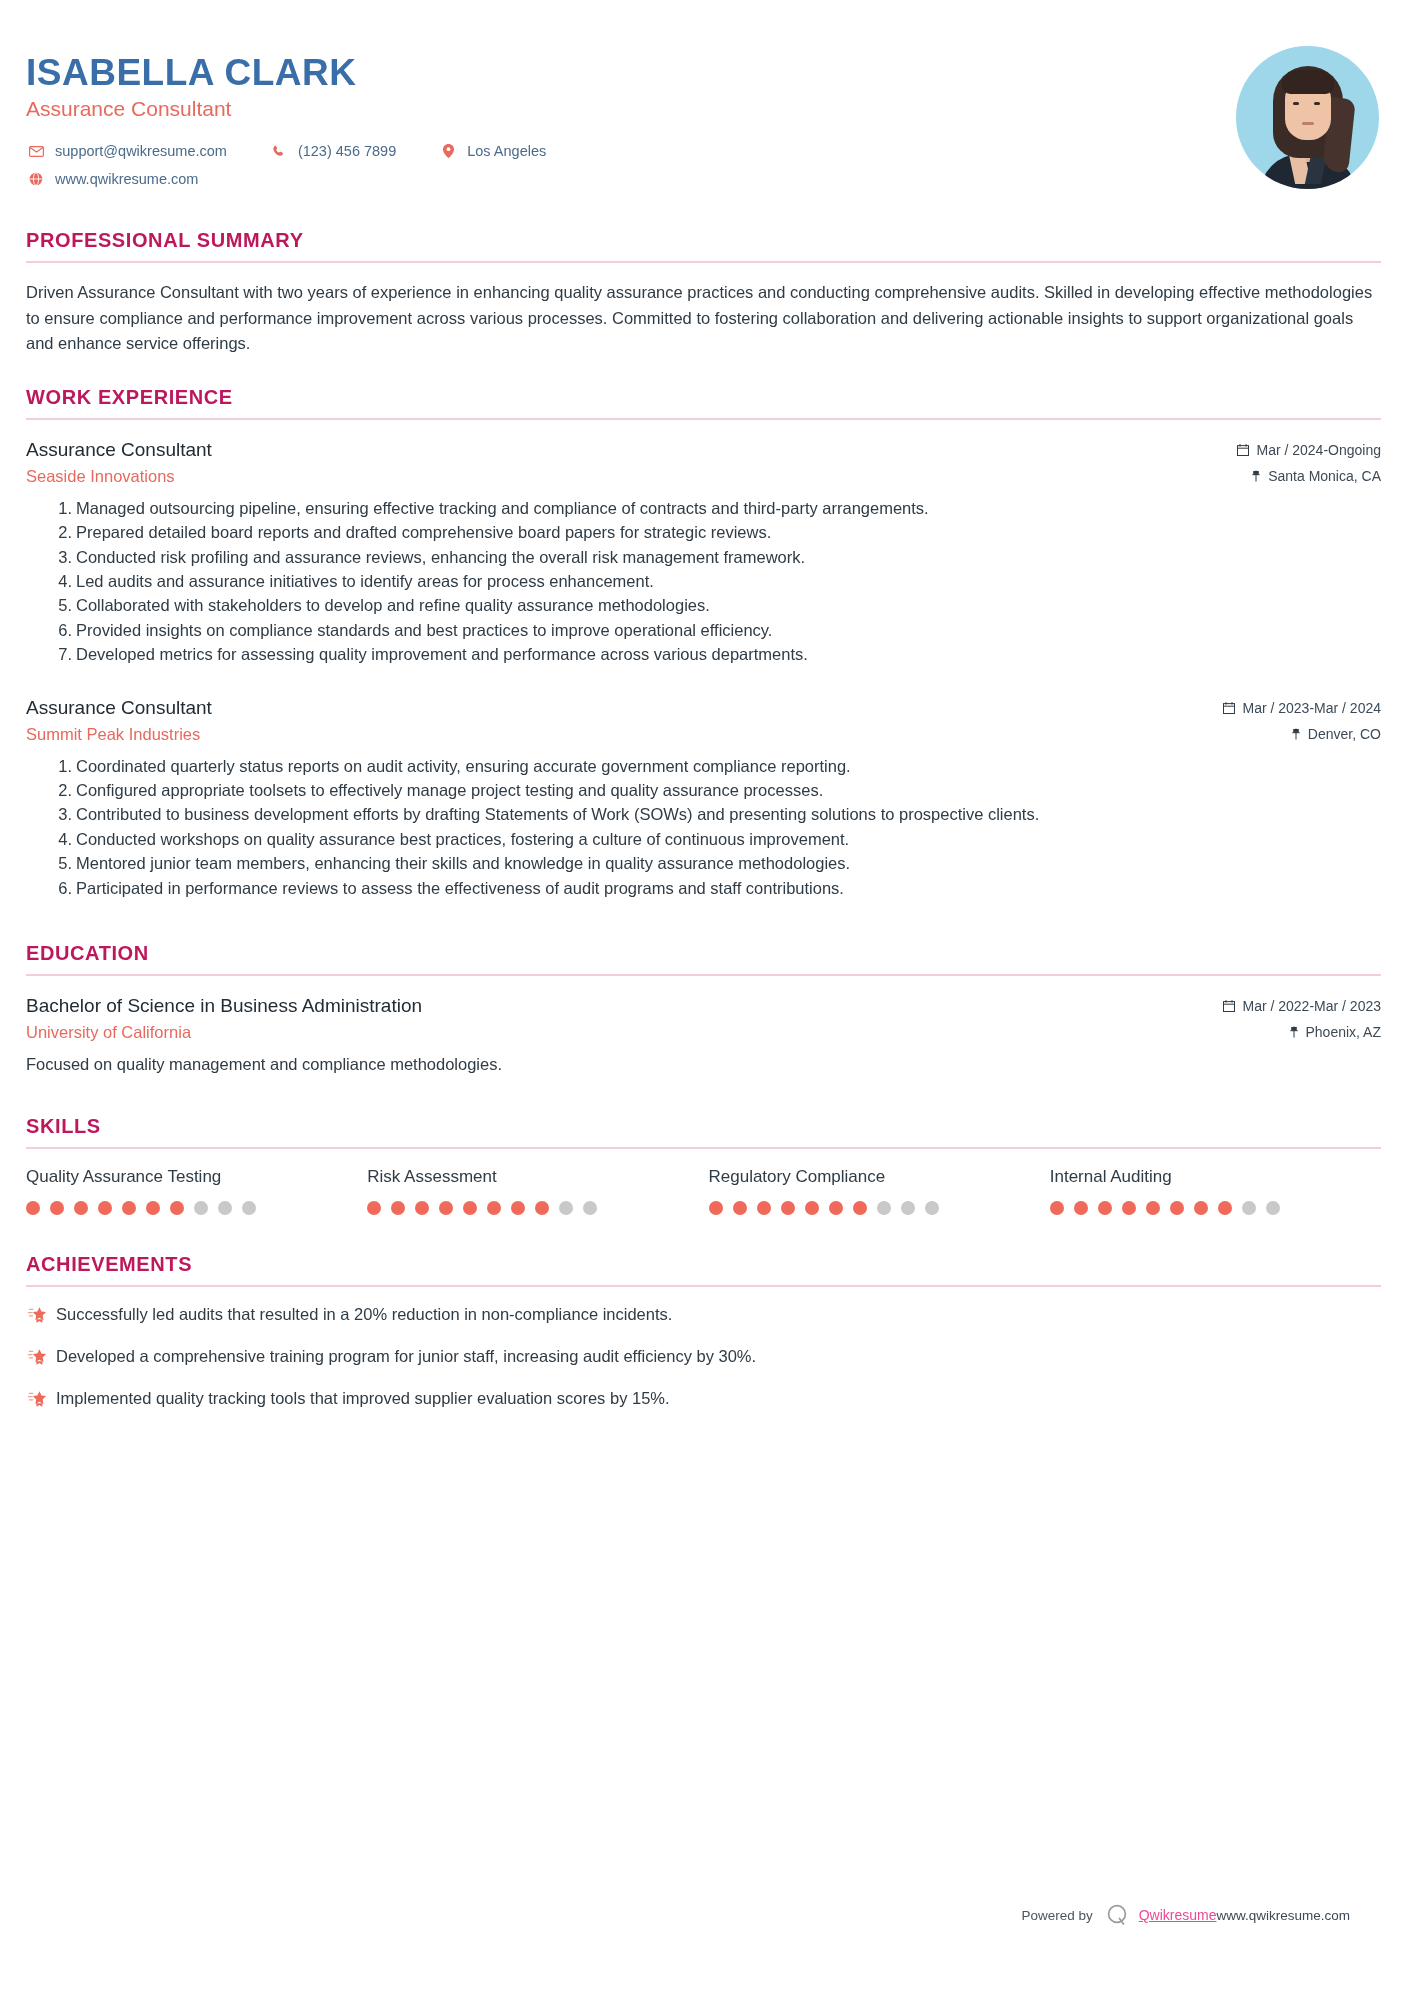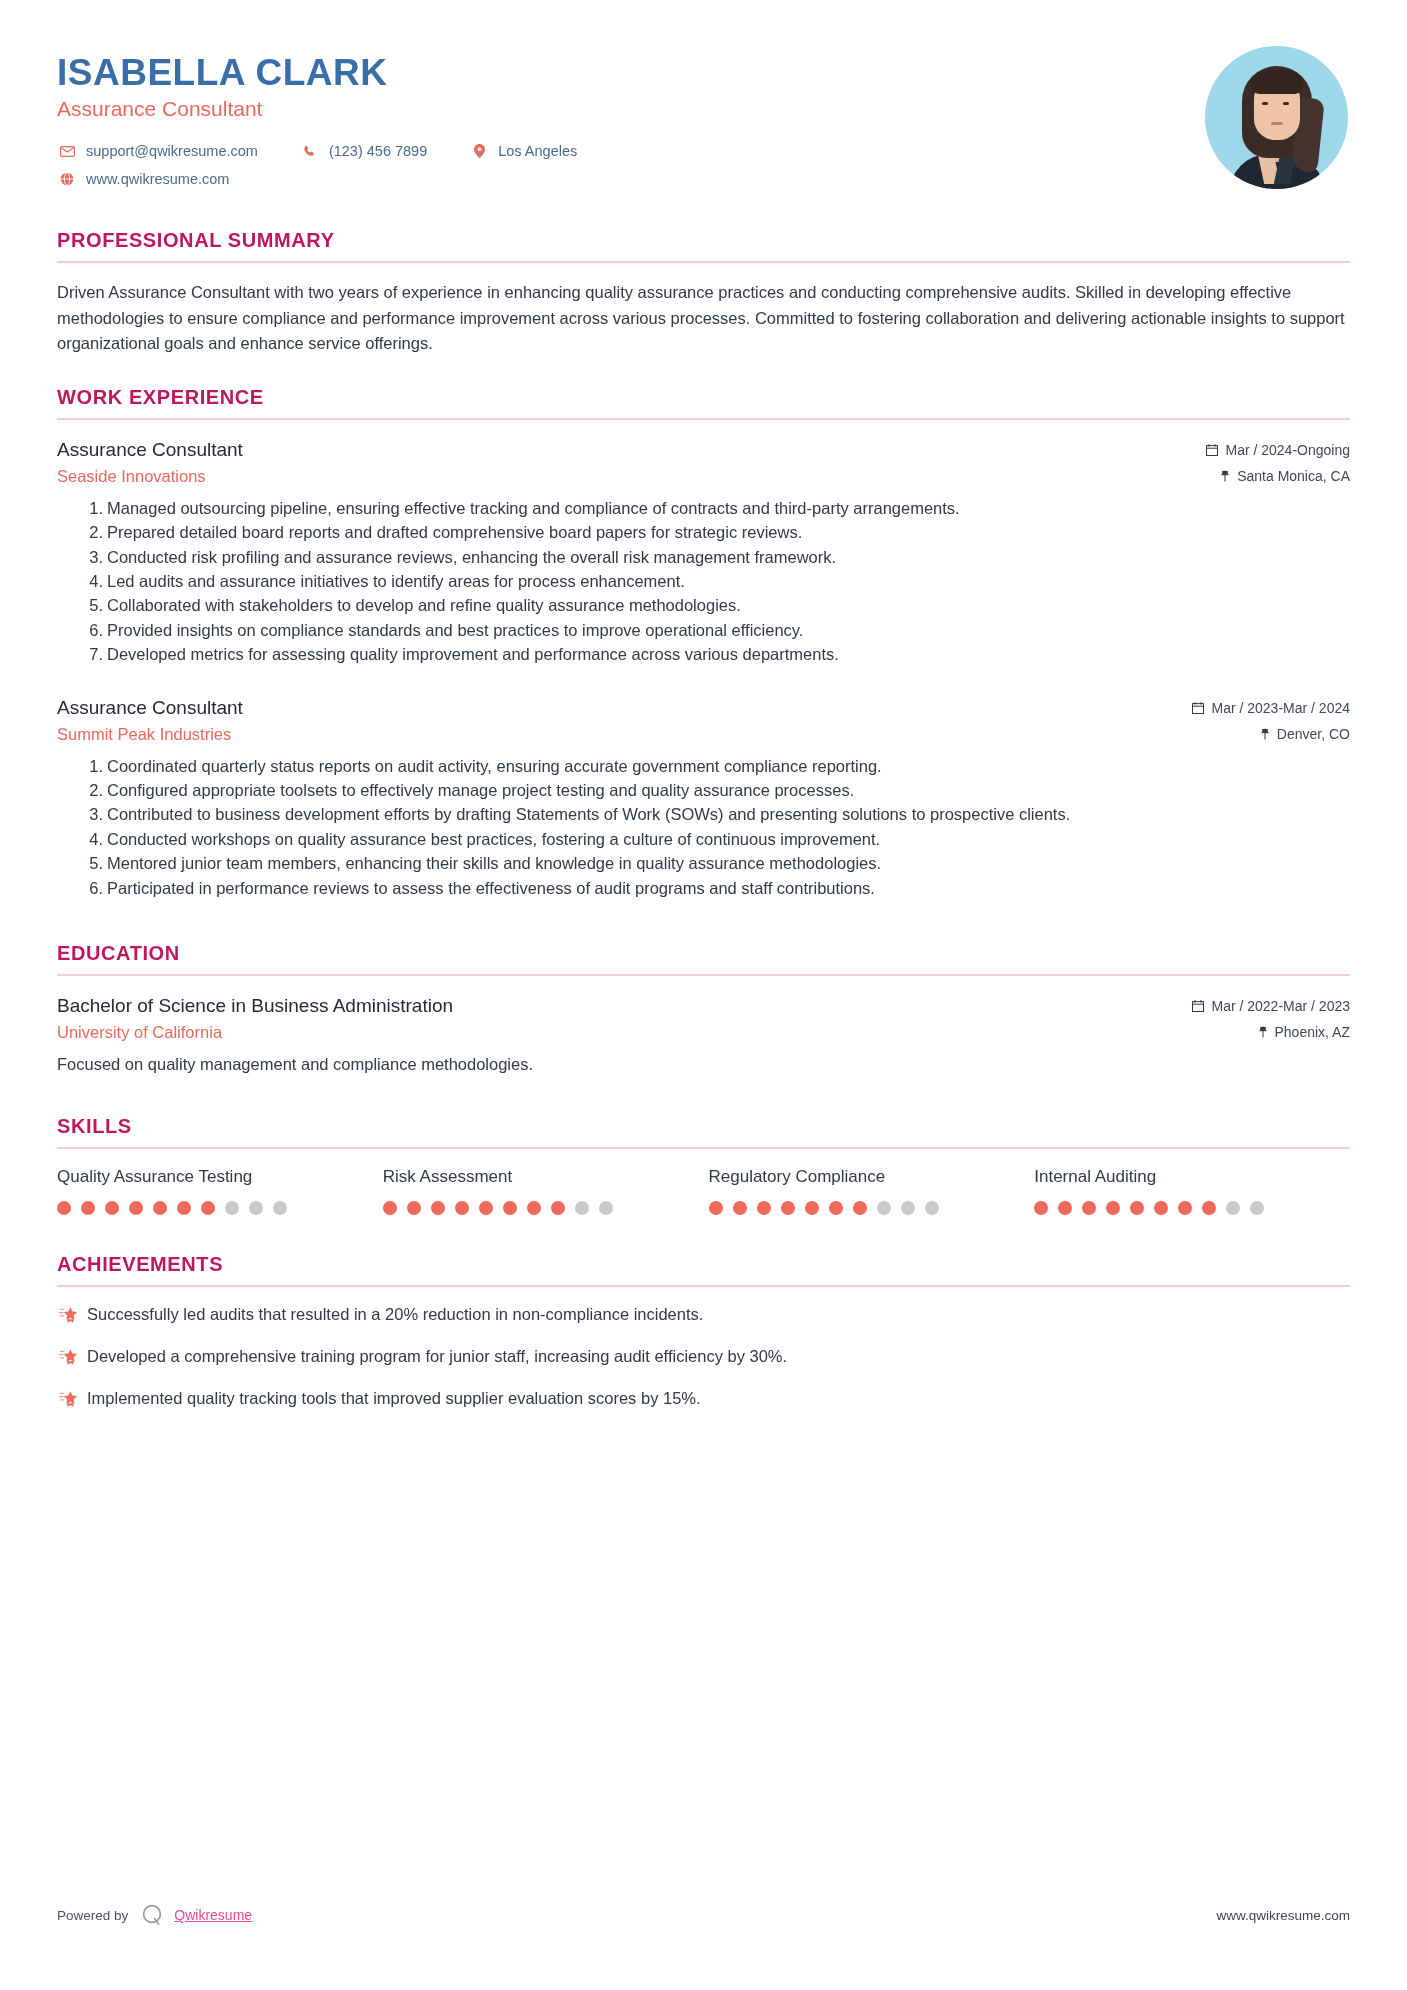--- a/index.html
+++ b/index.html
@@ -8,21 +8,21 @@
     height: 1990px;
     background: #ffffff;
     font-family: "Liberation Sans", sans-serif;
     color: #2e3d49;
   }
   .page {
     position: relative;
     width: 1407px;
     height: 1990px;
     background: #fff;
-    padding: 0 57px;
+    padding: 0 26px;
     overflow: hidden;
   }
 
   
   .header {
     display: flex;
     justify-content: space-between;
     align-items: flex-start;
     padding-top: 46px;
   }
@@ -259,21 +259,21 @@
     color: #2f3b45;
     line-height: 1.4;
   }
 
   
   .footer {
     position: absolute;
     left: 57px; right: 57px;
     bottom: 62px;
     display: flex;
-    justify-content: space-between;
+    justify-content: flex-end;
     align-items: center;
     margin-top: 24px;
   }
   .footer-left { display: flex; align-items: center; }
   .powered {
     font-size: 13.5px;
     color: #4b5560;
     margin-right: 11px;
   }
   .qlogo {

